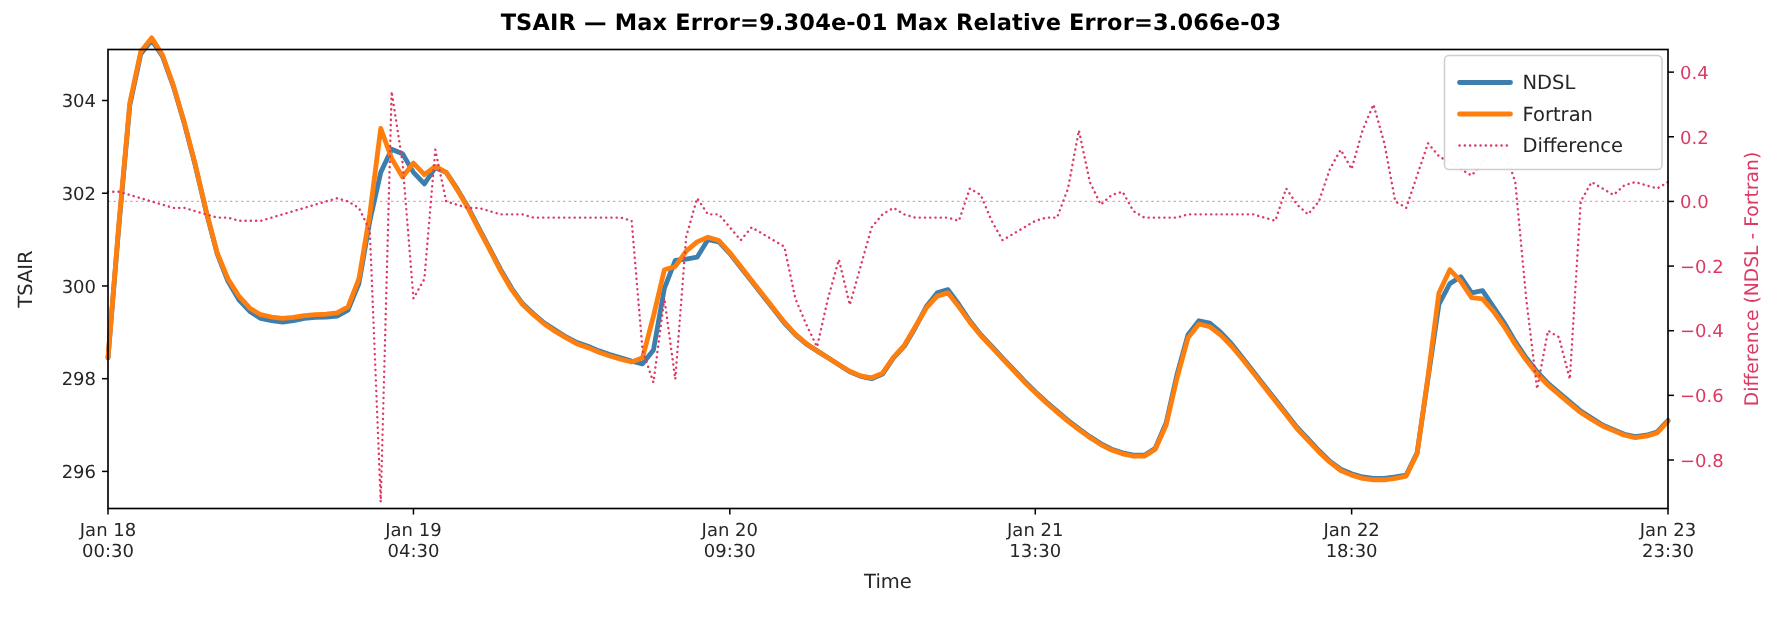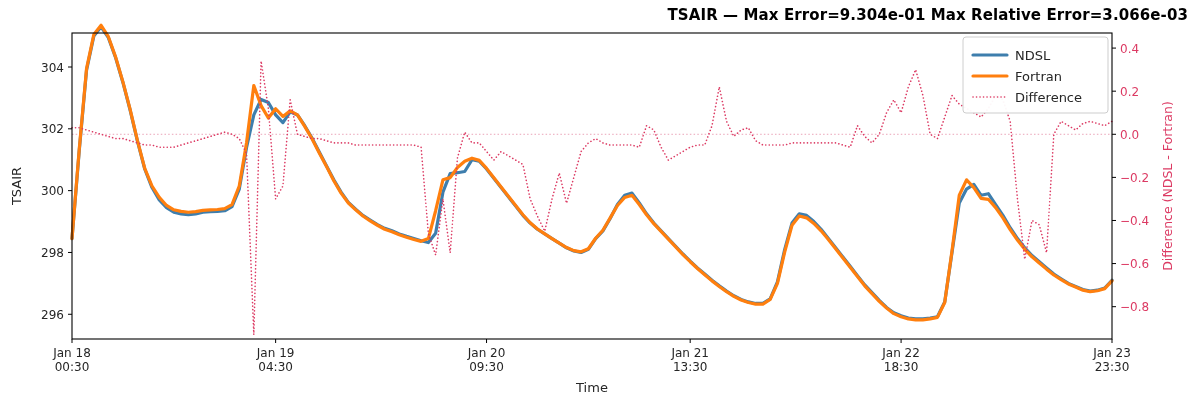--- a/index.html
+++ b/index.html
@@ -13,21 +13,21 @@
     height: 411px;
     background: #ffffff;
     font-family: "DejaVu Sans", sans-serif;
     overflow: hidden;
   }
   #chart-title {
     position: absolute;
     left: 0;
     top: 6px;
     width: 1188px;
-    text-align: right;
+    text-align: center;
     font-size: 15px;
     font-weight: bold;
     color: #000000;
     letter-spacing: 0.1px;
   }
   #plot-svg {
     position: absolute;
     left: 0;
     top: 0;
   }

